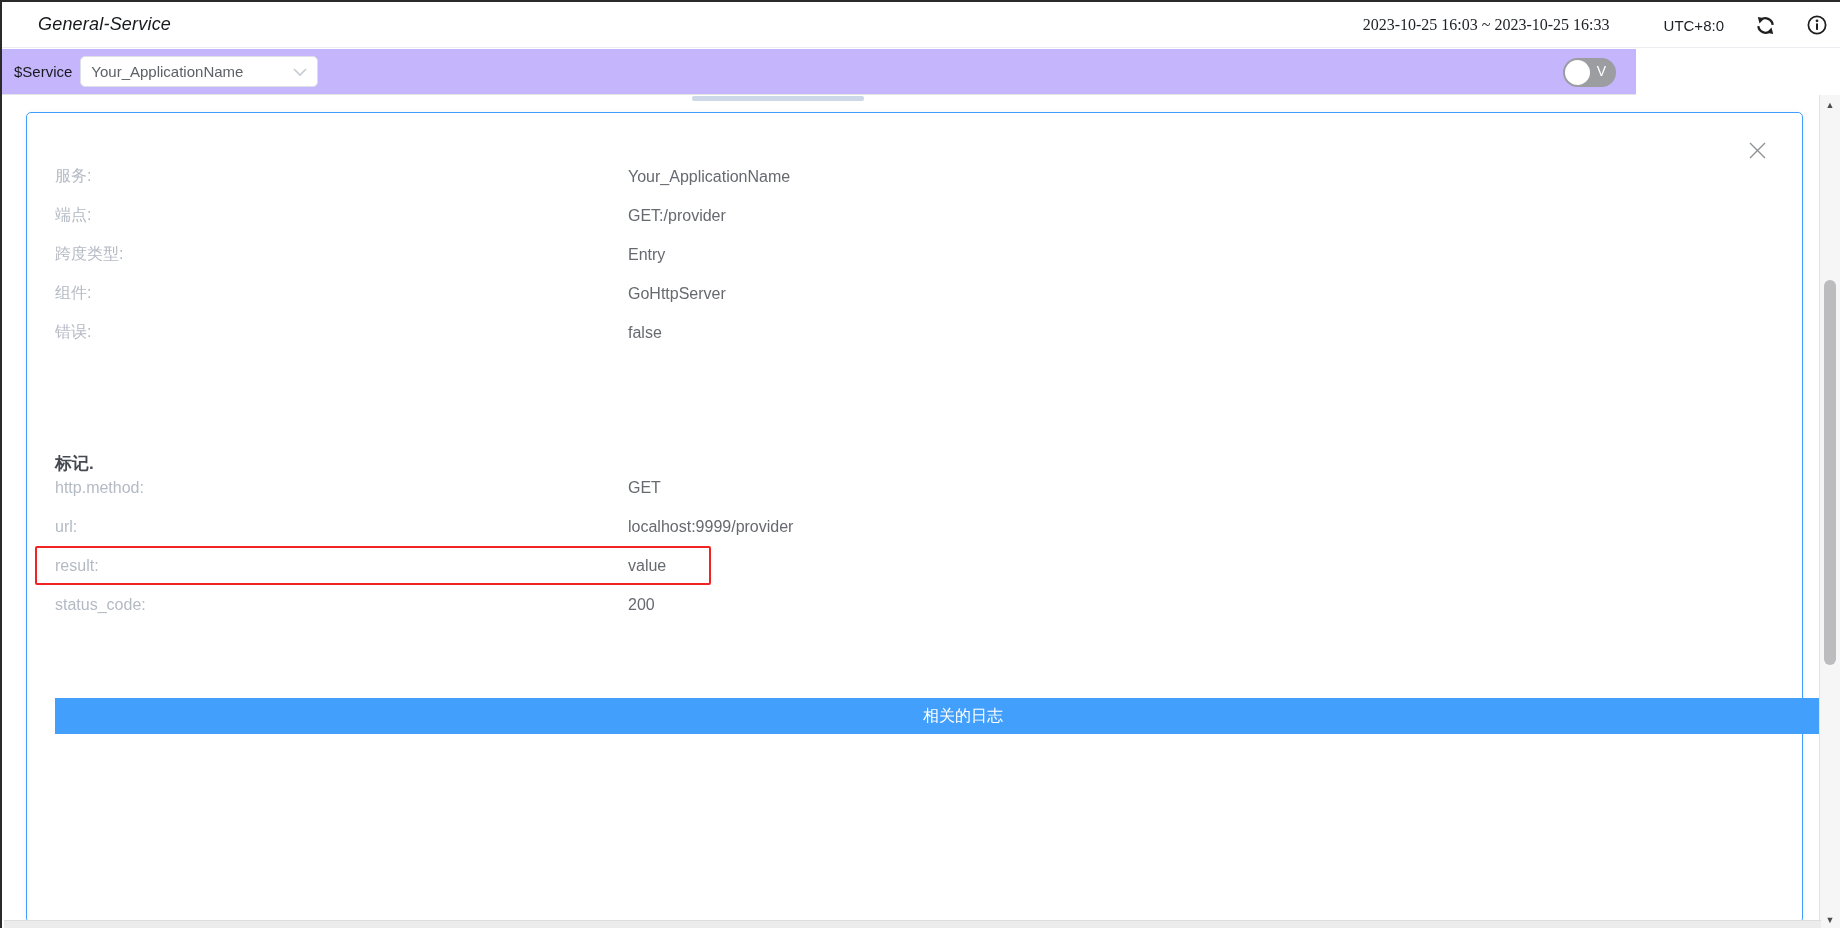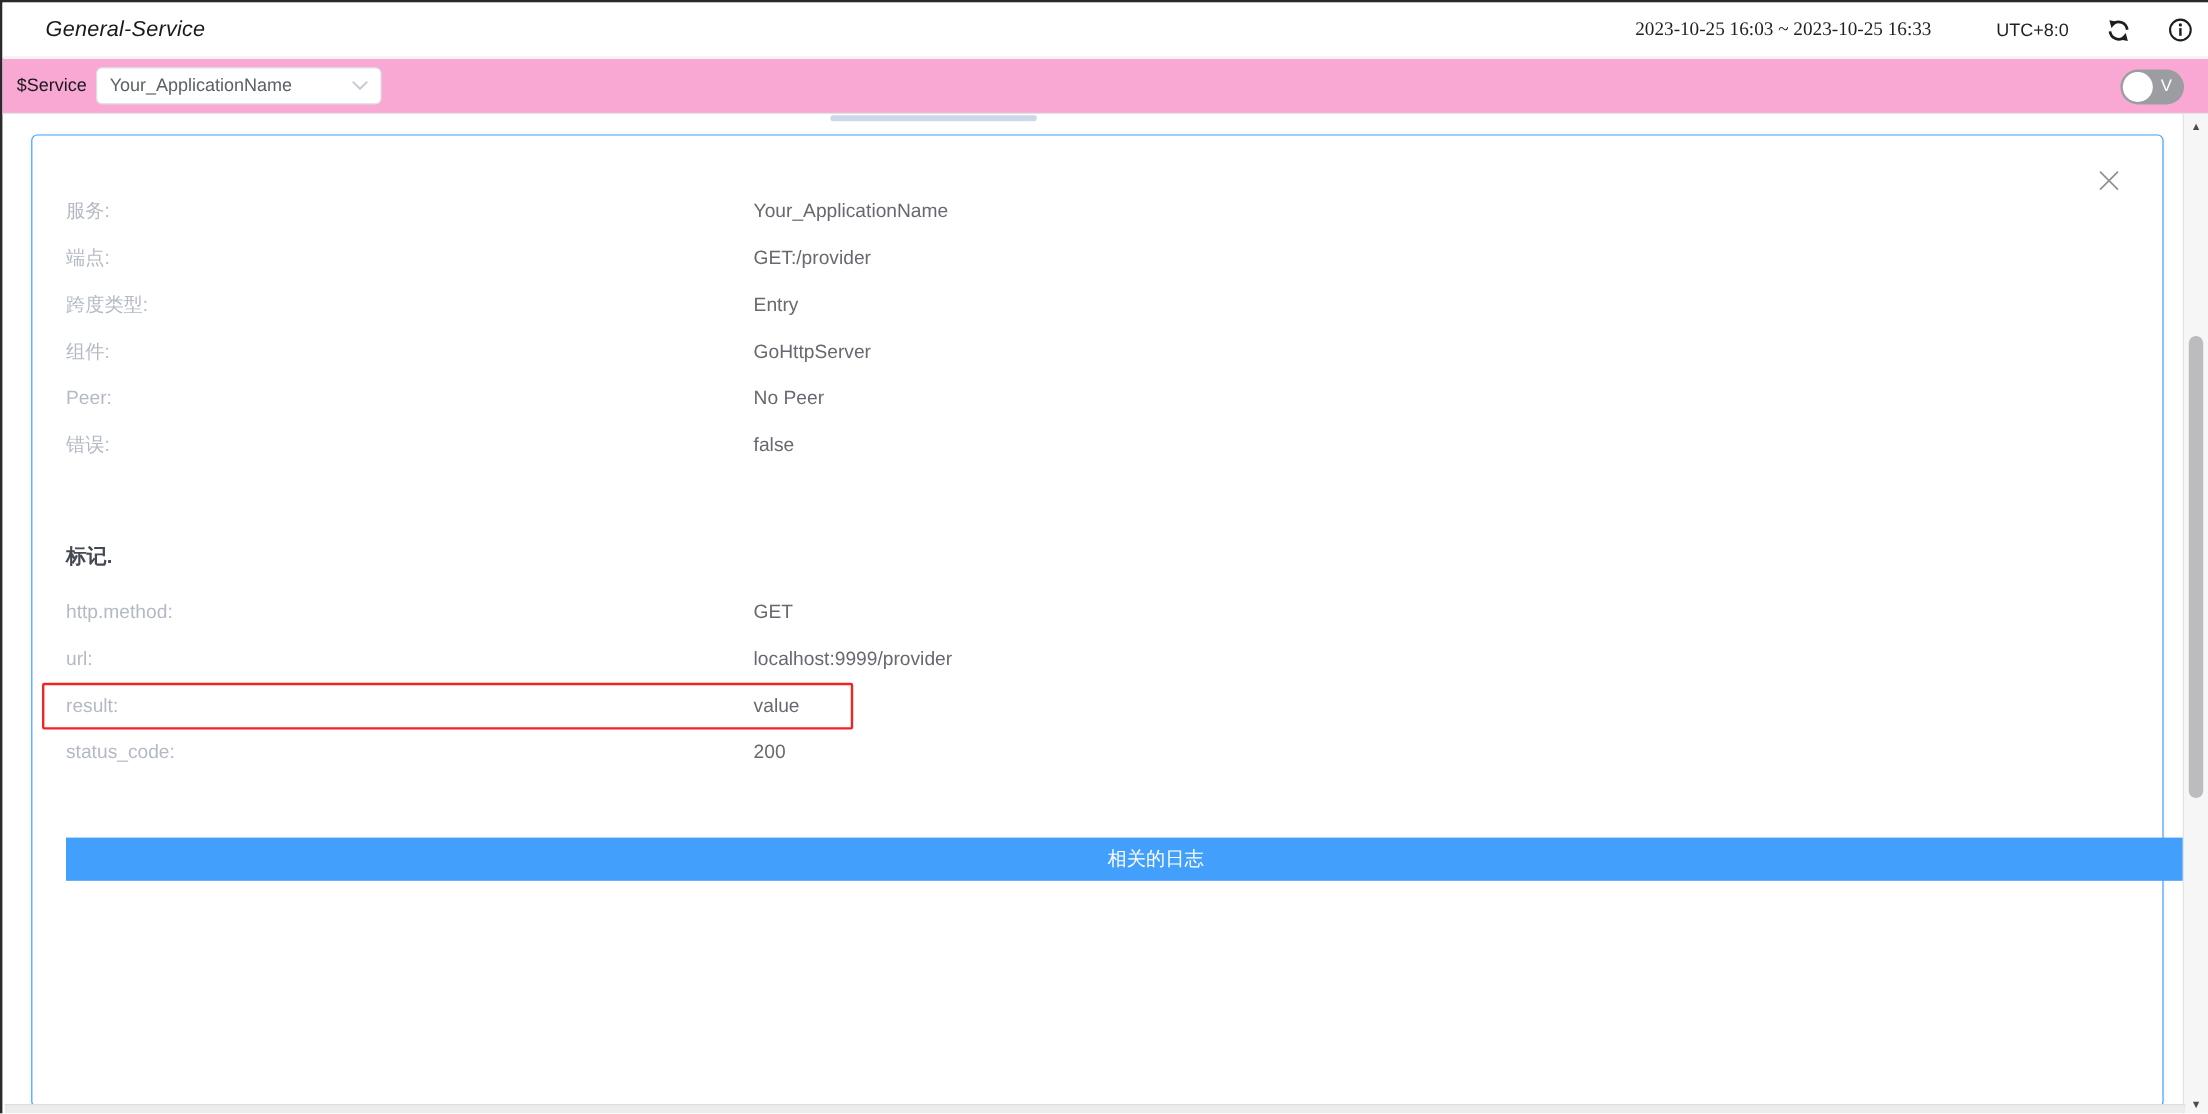--- a/index.html
+++ b/index.html
@@ -15,22 +15,22 @@
                 display:flex; align-items:center; }
   .app-title { margin-left:36px; font-size:18px; color:#17191c; letter-spacing:.2px;font-style:italic; }
   .header-right { position:absolute; right:12px; top:0; height:46px;
                   display:flex; align-items:center; gap:30px; }
   .time-range { font-family:"Liberation Serif", serif; font-size:16px; color:#1d2025; }
   .tz { font-size:15px; color:#1d2025; margin-left:24px; }
   .hicon { width:22px; height:22px; display:inline-flex; align-items:center;
            justify-content:center; cursor:pointer; }
 
   
-  .toolbar { position:absolute; left:0; top:47px; width:1838px; height:46px;
-             background:#f9a8d4; border-bottom:1px solid #e2e4e8;
+  .toolbar { position:absolute; left:0; top:47px; width:1634px; height:46px;
+             background:#c4b5fd; border-bottom:1px solid #e2e4e8;
              display:flex; align-items:center; }
   .svc-label { margin-left:12px; font-size:15px; color:#17191c; }
   .svc-select { margin-left:8px; width:238px; height:31px; background:#fff;
                 border:1px solid #dcdfe6; border-radius:5px; display:flex;
                 align-items:center; padding:0 10px; cursor:pointer; }
   .svc-select .val { font-size:15px; color:#5c6167; flex:1; white-space:nowrap;
                      overflow:hidden; }
   .toggle { position:absolute; right:20px; top:9px; width:53px; height:29px;
             background:#9b9da1; border-radius:15px; cursor:pointer; }
   .toggle .knob { position:absolute; left:2px; top:2px; width:25px; height:25px;
@@ -43,21 +43,21 @@
 
   
   .modal { position:absolute; left:24px; top:110px; width:1777px; height:811px;
            background:#fff; border:1px solid #409eff; border-radius:5px;
            box-shadow:0 1px 6px rgba(0,0,0,.06); }
   .close-btn { position:absolute; top:26px; right:34px; width:22px; height:22px;
                cursor:pointer; display:flex; align-items:center; justify-content:center; }
   .fields { position:absolute; left:0; top:44px; width:100%; }
   .tags-title { position:absolute; left:28px; top:339px; font-size:17px;
                 font-weight:bold; color:#454a52; }
-  .tags { position:absolute; left:0; top:378px; width:100%; }
+  .tags { position:absolute; left:0; top:355px; width:100%; }
   .drow { position:relative; height:39px; display:flex; align-items:center;
           padding-left:28px; }
   .drow .lbl { width:573px; font-size:16px; color:#b4bac4; }
   .drow .val { font-size:16px; color:#66696f; }
   .hl-box { position:absolute; left:8px; top:0; width:676px; height:39px;
             border:2px solid #f12424; border-radius:2px; pointer-events:none; }
   .logs-btn { position:absolute; left:28px; top:585px; width:1816px; height:36px;
               background:#42a0fc; border:none; border-radius:0; color:#fff;
               font-size:16px; cursor:pointer; font-family:"Liberation Sans",sans-serif; }
 
@@ -136,24 +136,20 @@
   </div>
         <div class="drow">
     <span class="lbl">跨度类型:</span>
     <span class="val">Entry</span>
   </div>
         <div class="drow">
     <span class="lbl">组件:</span>
     <span class="val">GoHttpServer</span>
   </div>
         <div class="drow">
-    <span class="lbl">Peer:</span>
-    <span class="val">No Peer</span>
-  </div>
-        <div class="drow">
     <span class="lbl">错误:</span>
     <span class="val">false</span>
   </div>
       </div>
 
     <div class="tags-title">标记.</div>
 
     <div class="tags">
         <div class="drow">
     <span class="lbl">http.method:</span>

